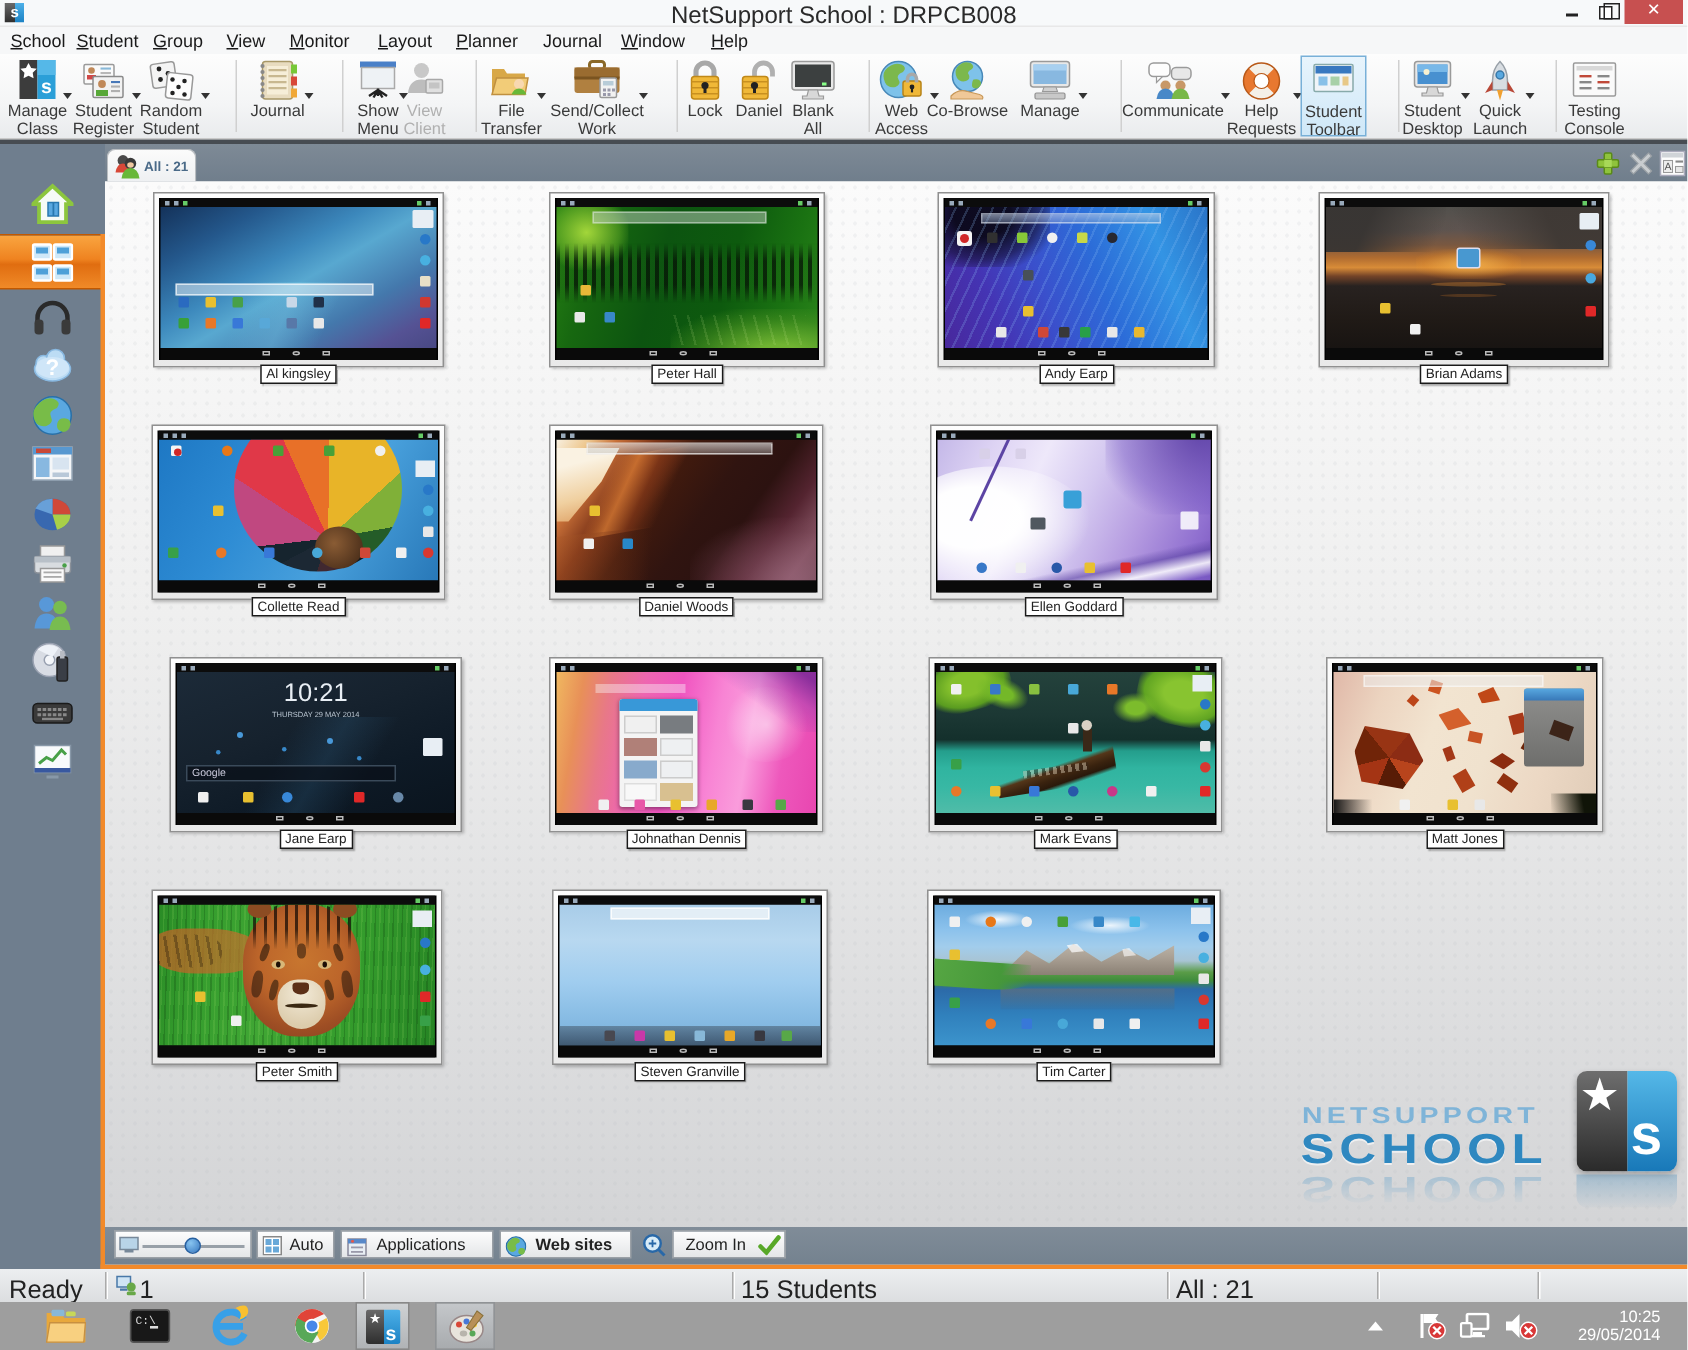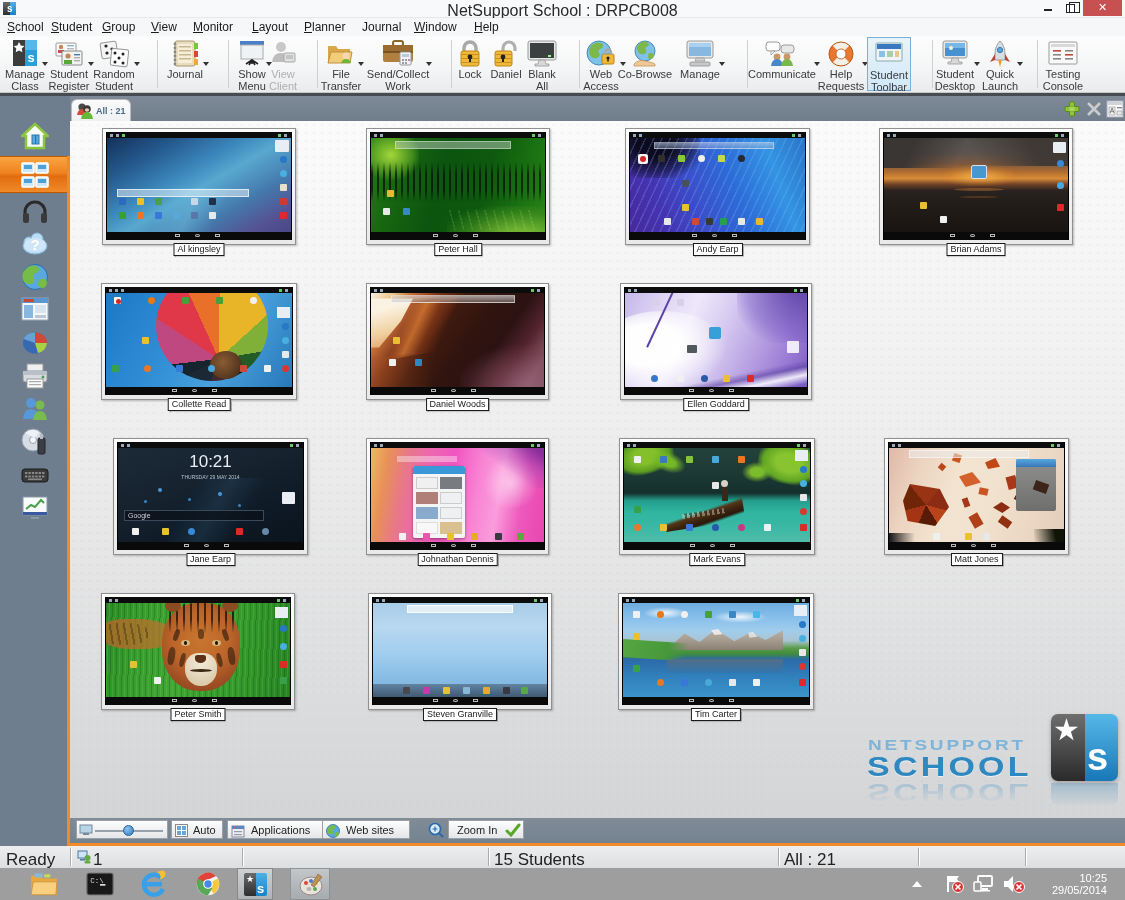--- a/index.html
+++ b/index.html
@@ -1054,21 +1054,21 @@
     <div class="zbtn" style="left:157px;width:102px;">
       <svg width="14" height="14" style="position:absolute;left:3px;top:3px;">
           <rect x="1" y="2" width="12" height="11" fill="#e8eef4" stroke="#889"></rect>
           <rect x="1" y="2" width="12" height="3" fill="#5888c8"></rect>
           <circle cx="4" cy="3.5" r="1" fill="#e85848"></circle>
           <rect x="3" y="7" width="8" height="1.2" fill="#99a"></rect>
           <rect x="3" y="10" width="8" height="1.2" fill="#99a"></rect>
         </svg>
       <span style="position:absolute;left:23px;top:3px;">Applications</span>
     </div>
-    <div class="zbtn" style="left:252px;width:88px;">
+    <div class="zbtn" style="left:263px;width:88px;font-weight:bold;">
       <svg width="14" height="14" style="position:absolute;left:3px;top:3px;">
           <circle cx="7" cy="7" r="6.5" fill="#5aa8e0" stroke="#2870a8" stroke-width="0.8"></circle>
           <path d="M2 4 q3-4 6-2.5 q2.5 1 1 3 q-3 1-2 3 q1 2-1.5 3 q-3 .5-4-2 q-1-2.5.5-4.5z" fill="#78bc48"></path>
           <path d="M10 8 q3-.5 3 2 q-.5 2.5-2.5 2.5 q-2-.5-2-2 q0-2 1.5-2.5z" fill="#78bc48"></path>
         </svg>
       <span style="position:absolute;left:23px;top:3px;">Web sites</span>
     </div>
     <svg width="16" height="16" style="position:absolute;left:358px;top:4px;">
         <circle cx="7" cy="7" r="5.5" fill="#d8ecf8" stroke="#2868a8" stroke-width="1.6"></circle>
         <path d="M11 11 L15 15" stroke="#2868a8" stroke-width="2"></path>

